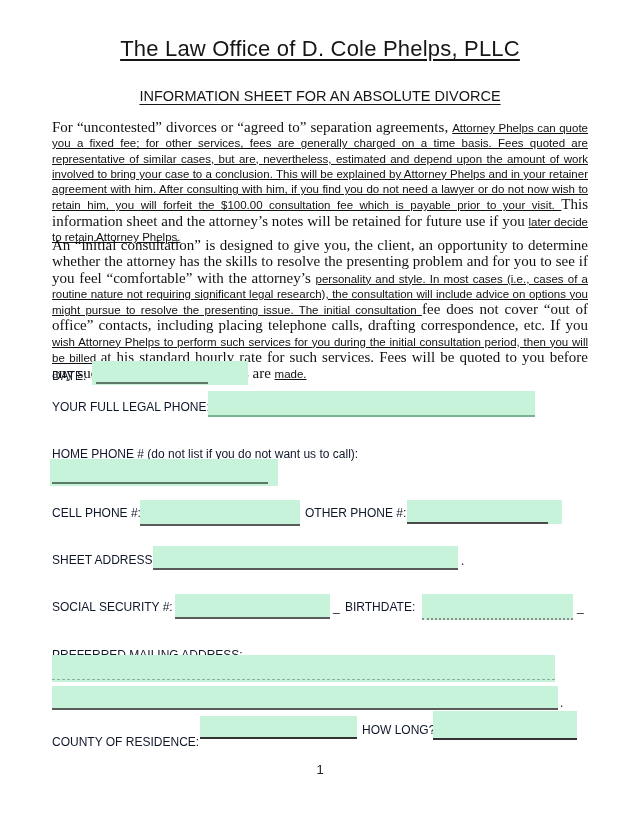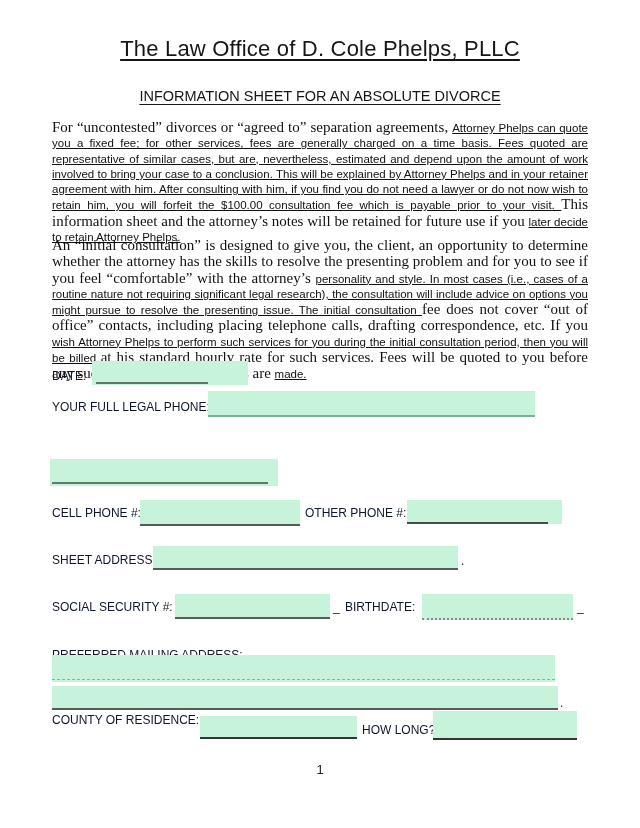--- a/index.html
+++ b/index.html
@@ -46,20 +46,21 @@
   <div class="para" style="top:238px;"><span class="seg-serif">An “initial consultation” is designed to give you, the client, an opportunity to determine whether the attorney has the skills to resolve the presenting problem and for you to see if you feel “comfortable” with the attorney’s </span><span class="seg-sans">personality and style.  In most cases (i.e., cases of a routine nature not requiring significant legal research), the consultation will include advice on options you might pursue to resolve the presenting issue.  The initial consultation </span><span class="seg-serif">fee does not cover “out of office” contacts, including placing telephone calls, drafting correspondence, etc.  If you </span><span class="seg-sans">wish Attorney Phelps to perform such services for you during the initial consultation period, then you will be billed </span><span class="seg-serif">at his standard hourly rate for such services.  Fees will be quoted to you before any such “out of office” contacts are </span><span class="seg-sans">made.</span></div>
 
   <div class="lbl" style="left:52px;top:369px;">DATE:</div>
   <div class="field" style="left:92px;top:361px;width:156px;height:24px;">
     <i class="inner-ul" style="left:4px;bottom:1px;width:112px;"></i>
   </div>
 
   <div class="lbl" style="left:52px;top:400px;">YOUR FULL LEGAL PHONE:</div>
   <div class="field ul-green-full" style="left:208px;top:391px;width:327px;height:24px;"></div>
 
+  <div class="lbl" style="left:52px;top:447px;">HOME PHONE # (do not list if you do not want us to call):</div>
   <div class="field" style="left:50px;top:459px;width:228px;height:27px;">
     <i class="inner-ul" style="left:2px;bottom:2px;width:216px;"></i>
   </div>
 
   <div class="lbl" style="left:52px;top:506px;">CELL PHONE #:</div>
   <div class="field ul-gray-full" style="left:140px;top:500px;width:160px;height:24px;"></div>
   <div class="lbl" style="left:305px;top:506px;">OTHER PHONE #:</div>
   <div class="field" style="left:407px;top:500px;width:155px;height:24px;">
     <i class="inner-ul gray" style="left:0;bottom:0;width:141px;"></i>
   </div>
@@ -75,20 +76,20 @@
   <div class="field ul-dot-full" style="left:422px;top:594px;width:151px;height:24px;"></div>
   <div class="punct" style="left:577px;top:600px;">_</div>
 
   <div class="lbl" style="left:52px;top:648px;">PREFERRED MAILING ADDRESS:</div>
   <div class="field" style="left:52px;top:655px;width:503px;height:27px;">
     <i class="inner-ul dashed" style="left:0;bottom:2px;width:100%;"></i>
   </div>
   <div class="field ul-gray-full" style="left:52px;top:686px;width:506px;height:22px;"></div>
   <div class="punct" style="left:560px;top:696px;">.</div>
 
-  <div class="lbl" style="left:52px;top:713px;">COUNTY OF RESIDENCE:</div>
+  <div class="lbl" style="left:52px;top:735px;">COUNTY OF RESIDENCE:</div>
   <div class="field ul-dark-full" style="left:200px;top:716px;width:157px;height:21px;"></div>
   <div class="lbl" style="left:362px;top:723px;">HOW LONG?</div>
   <div class="field ul-dark-full" style="left:433px;top:711px;width:144px;height:27px;"></div>
 
   <div class="centered page-num">1</div>
 
 </div>
 
 </body></html>

